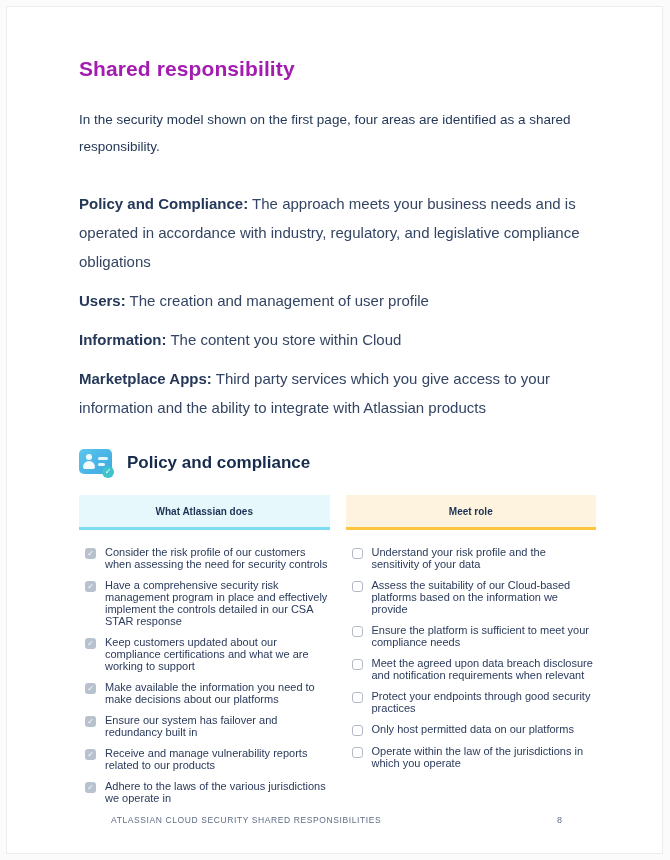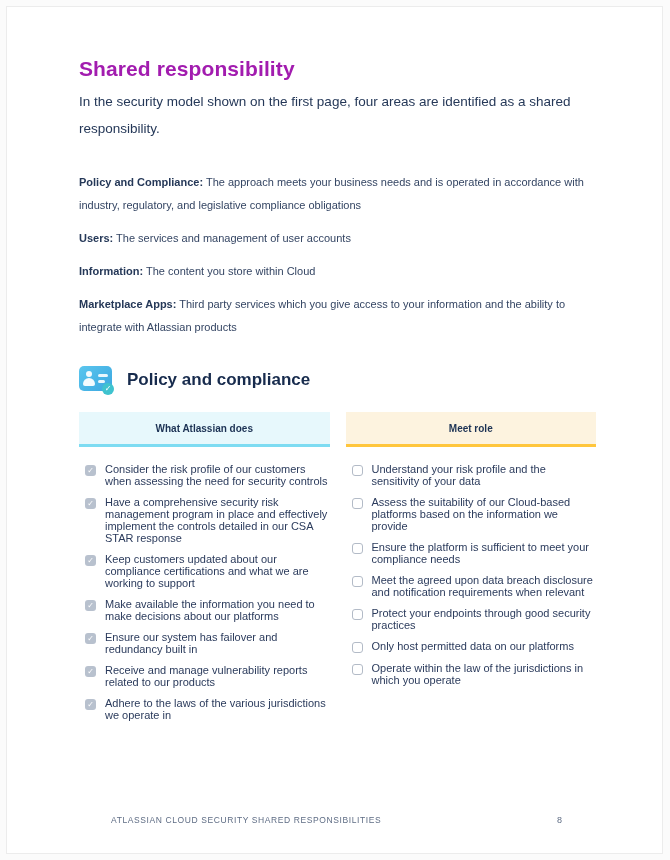--- a/index.html
+++ b/index.html
@@ -11,25 +11,25 @@
   .page{
     position:absolute;left:6px;top:6px;right:7px;bottom:6px;
     background:#ffffff;border:1px solid #ececec;box-sizing:border-box;
   }
   .content{padding:50px 66px 0 72px;}
 
   .doc-title{
     margin:0;font-size:21px;font-weight:700;color:#a21caf;letter-spacing:.1px;
   }
   .intro{
-    margin:7px 0 0 0;font-size:13.5px;line-height:27px;color:#253858;max-width:520px;
+    margin:25px 0 0 0;font-size:13.5px;line-height:27px;color:#253858;max-width:520px;
   }
   .definitions{margin-top:29px;}
   .definition{
-    margin:0 0 10px 0;font-size:11px;line-height:23px;color:#344563;max-width:520px;
+    margin:0 0 10px 0;font-size:15px;line-height:29px;color:#344563;max-width:520px;
   }
   .definition b{color:#253858;font-weight:700;}
 
   .section-header{
     margin-top:27px;display:flex;align-items:center;gap:14px;
   }
   .badge-icon{position:relative;width:34px;height:27px;flex:none;display:block;}
   .badge-card{
     position:absolute;left:0;top:0;width:33px;height:25px;border-radius:5px;
     background:linear-gradient(135deg,#5BC6EE 0%,#3BA7E0 100%);
@@ -71,21 +71,21 @@
 <div class="page">
   <div class="content">
 
     <h1 class="doc-title">Shared responsibility</h1>
 
     <p class="intro">In the security model shown on the first page, four areas are identified as a shared responsibility.</p>
 
     <div class="definitions">
   <p class="definition"><b>Policy and Compliance:</b><span> The approach meets your business needs and is operated in accordance with industry, regulatory, and legislative compliance obligations</span></p>
 
-  <p class="definition"><b>Users:</b><span> The services and management of user accounts</span></p>
+  <p class="definition"><b>Users:</b><span> The creation and management of user profile</span></p>
 
   <p class="definition"><b>Information:</b><span> The content you store within Cloud</span></p>
 
   <p class="definition"><b>Marketplace Apps:</b><span> Third party services which you give access to your information and the ability to integrate with Atlassian products</span></p>
 </div>
 
     <div class="section-header">
       <span class="badge-icon">
         <span class="badge-card">
           <span class="badge-head"></span>

